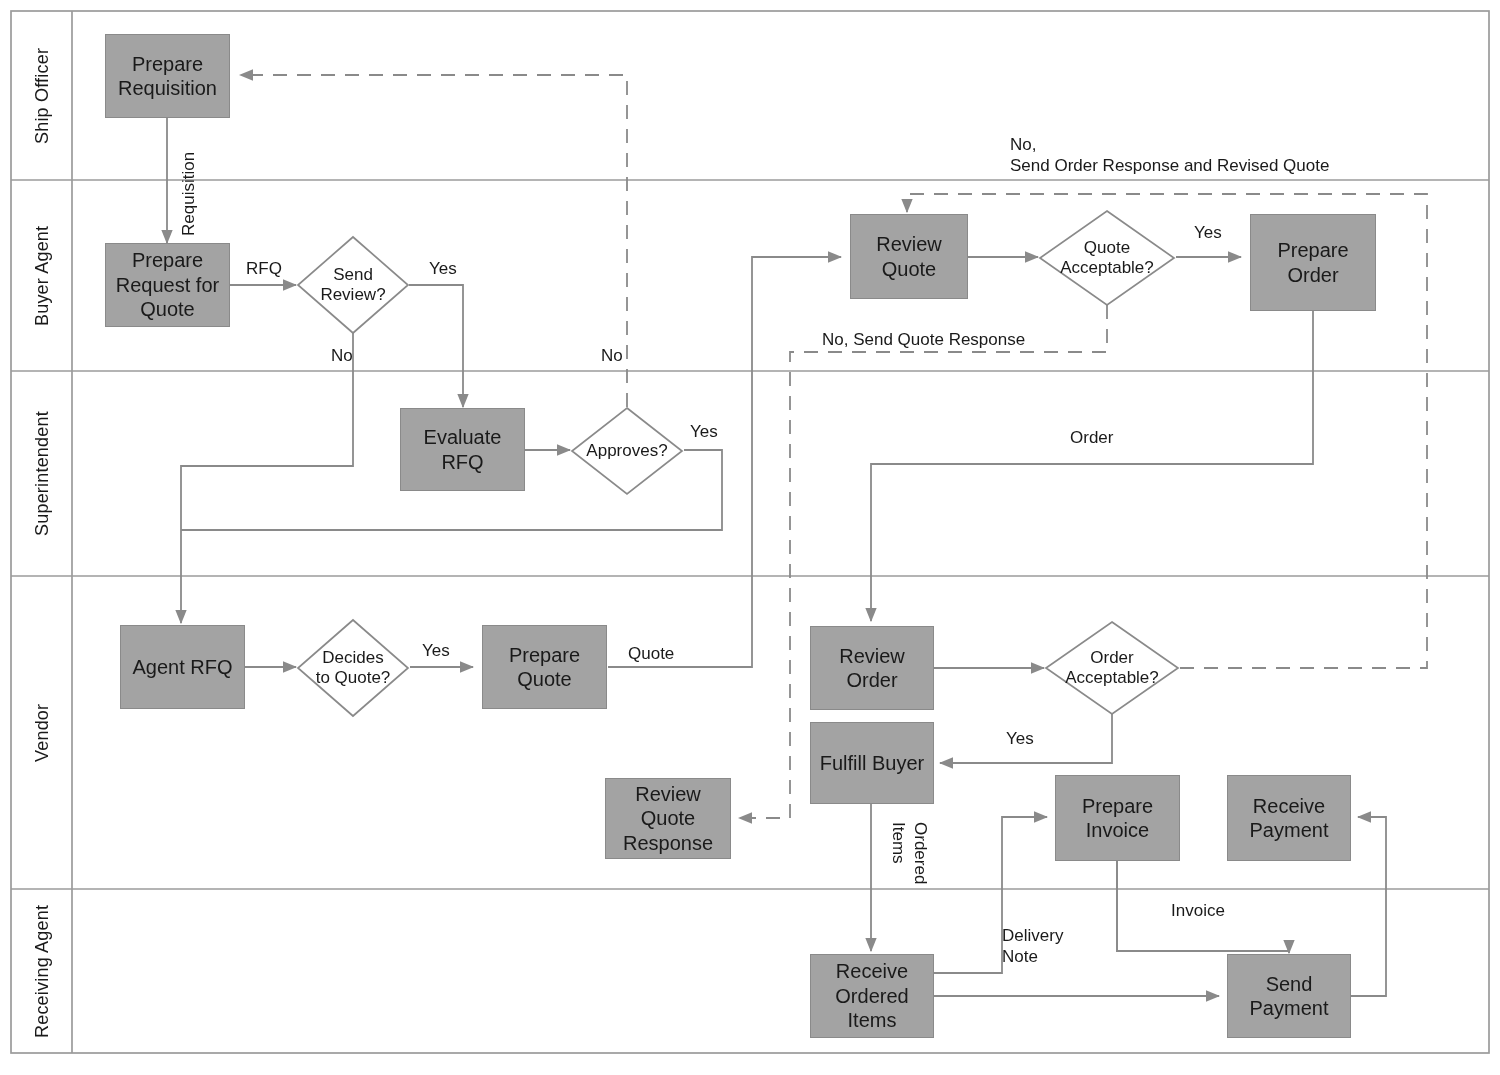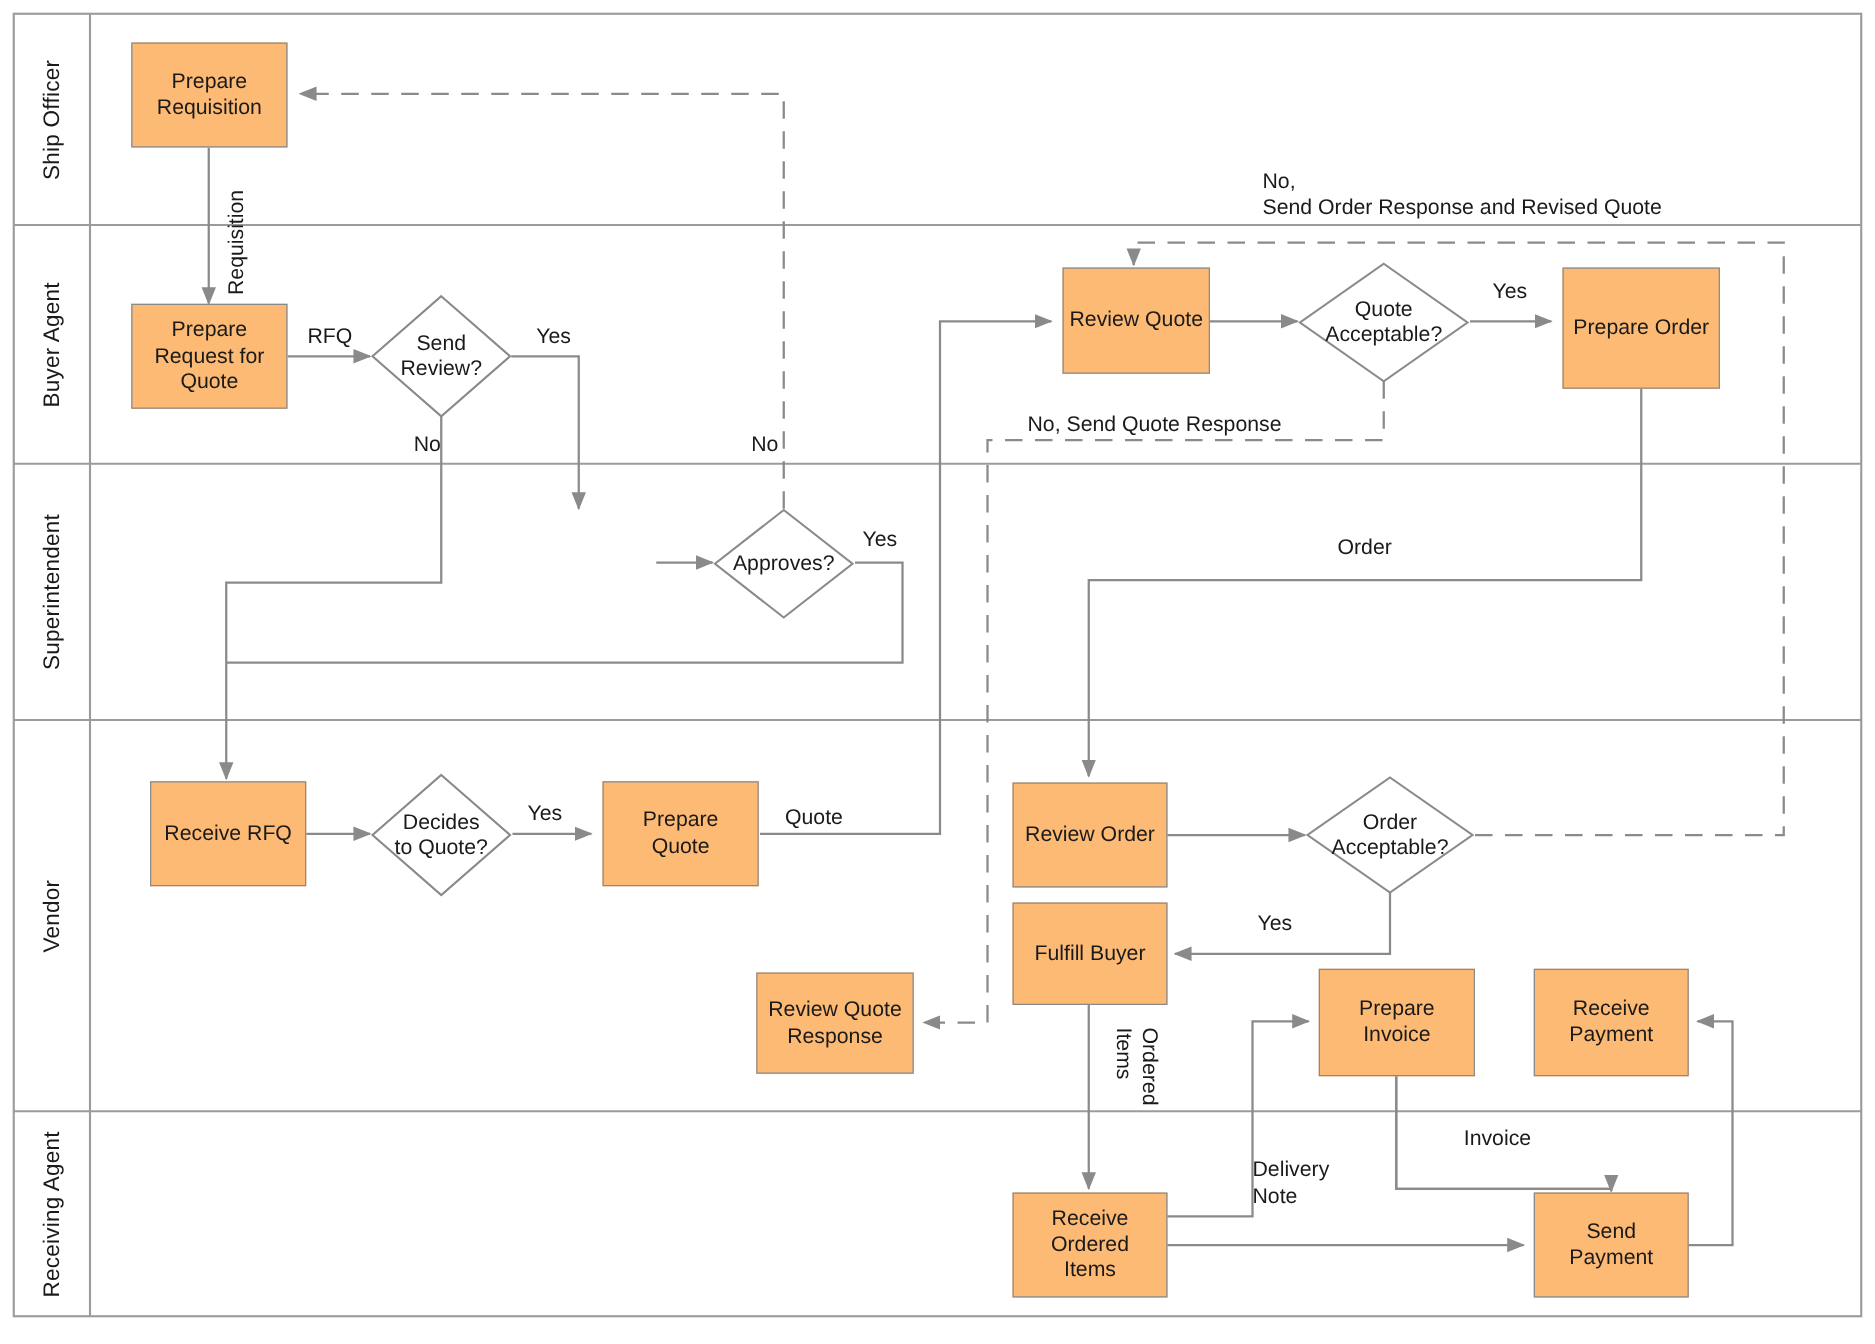--- a/index.html
+++ b/index.html
@@ -19,28 +19,28 @@
   #svg-layer {
     position: absolute;
     left: 0;
     top: 0;
     width: 1500px;
     height: 1075px;
   }
   .node {
     position: absolute;
     box-sizing: border-box;
-    background: #fdba74;
+    background: #a3a3a3;
     border: 1.6px solid #8a8a8a;
     display: flex;
     align-items: center;
     justify-content: center;
     text-align: center;
     color: #1a1a1a;
-    font-size: 17px;
+    font-size: 20px;
     line-height: 1.22;
     font-family: "Liberation Sans", sans-serif;
     white-space: pre-line;
     z-index: 5;
   }
   .diamond-wrap {
     position: absolute;
     z-index: 5;
     display: flex;
     align-items: center;
@@ -168,22 +168,23 @@
   <div class="lane-label" style="left:12px; top:576px; width:60px; height:313px;">Vendor</div>
   <div class="lane-label" style="left:12px; top:889px; width:60px; height:164px;">Receiving Agent</div>
 
   <div class="node" style="left:105px; top:34px; width:125px; height:84px;">Prepare
 Requisition</div>
 
   <div class="node" style="left:105px; top:243px; width:125px; height:84px;">Prepare
 Request for
 Quote</div>
 
-
-  <div class="node" style="left:120px; top:625px; width:125px; height:84px;">Receive RFQ</div>
+  <div class="node" style="left:400px; top:408px; width:125px; height:83px;">Evaluate RFQ</div>
+
+  <div class="node" style="left:120px; top:625px; width:125px; height:84px;">Agent RFQ</div>
 
   <div class="node" style="left:482px; top:625px; width:125px; height:84px;">Prepare
 Quote</div>
 
   <div class="node" style="left:850px; top:214px; width:118px; height:85px;">Review Quote</div>
 
   <div class="node" style="left:1250px; top:214px; width:126px; height:97px;">Prepare Order</div>
 
   <div class="node" style="left:810px; top:626px; width:124px; height:84px;">Review Order</div>
 

